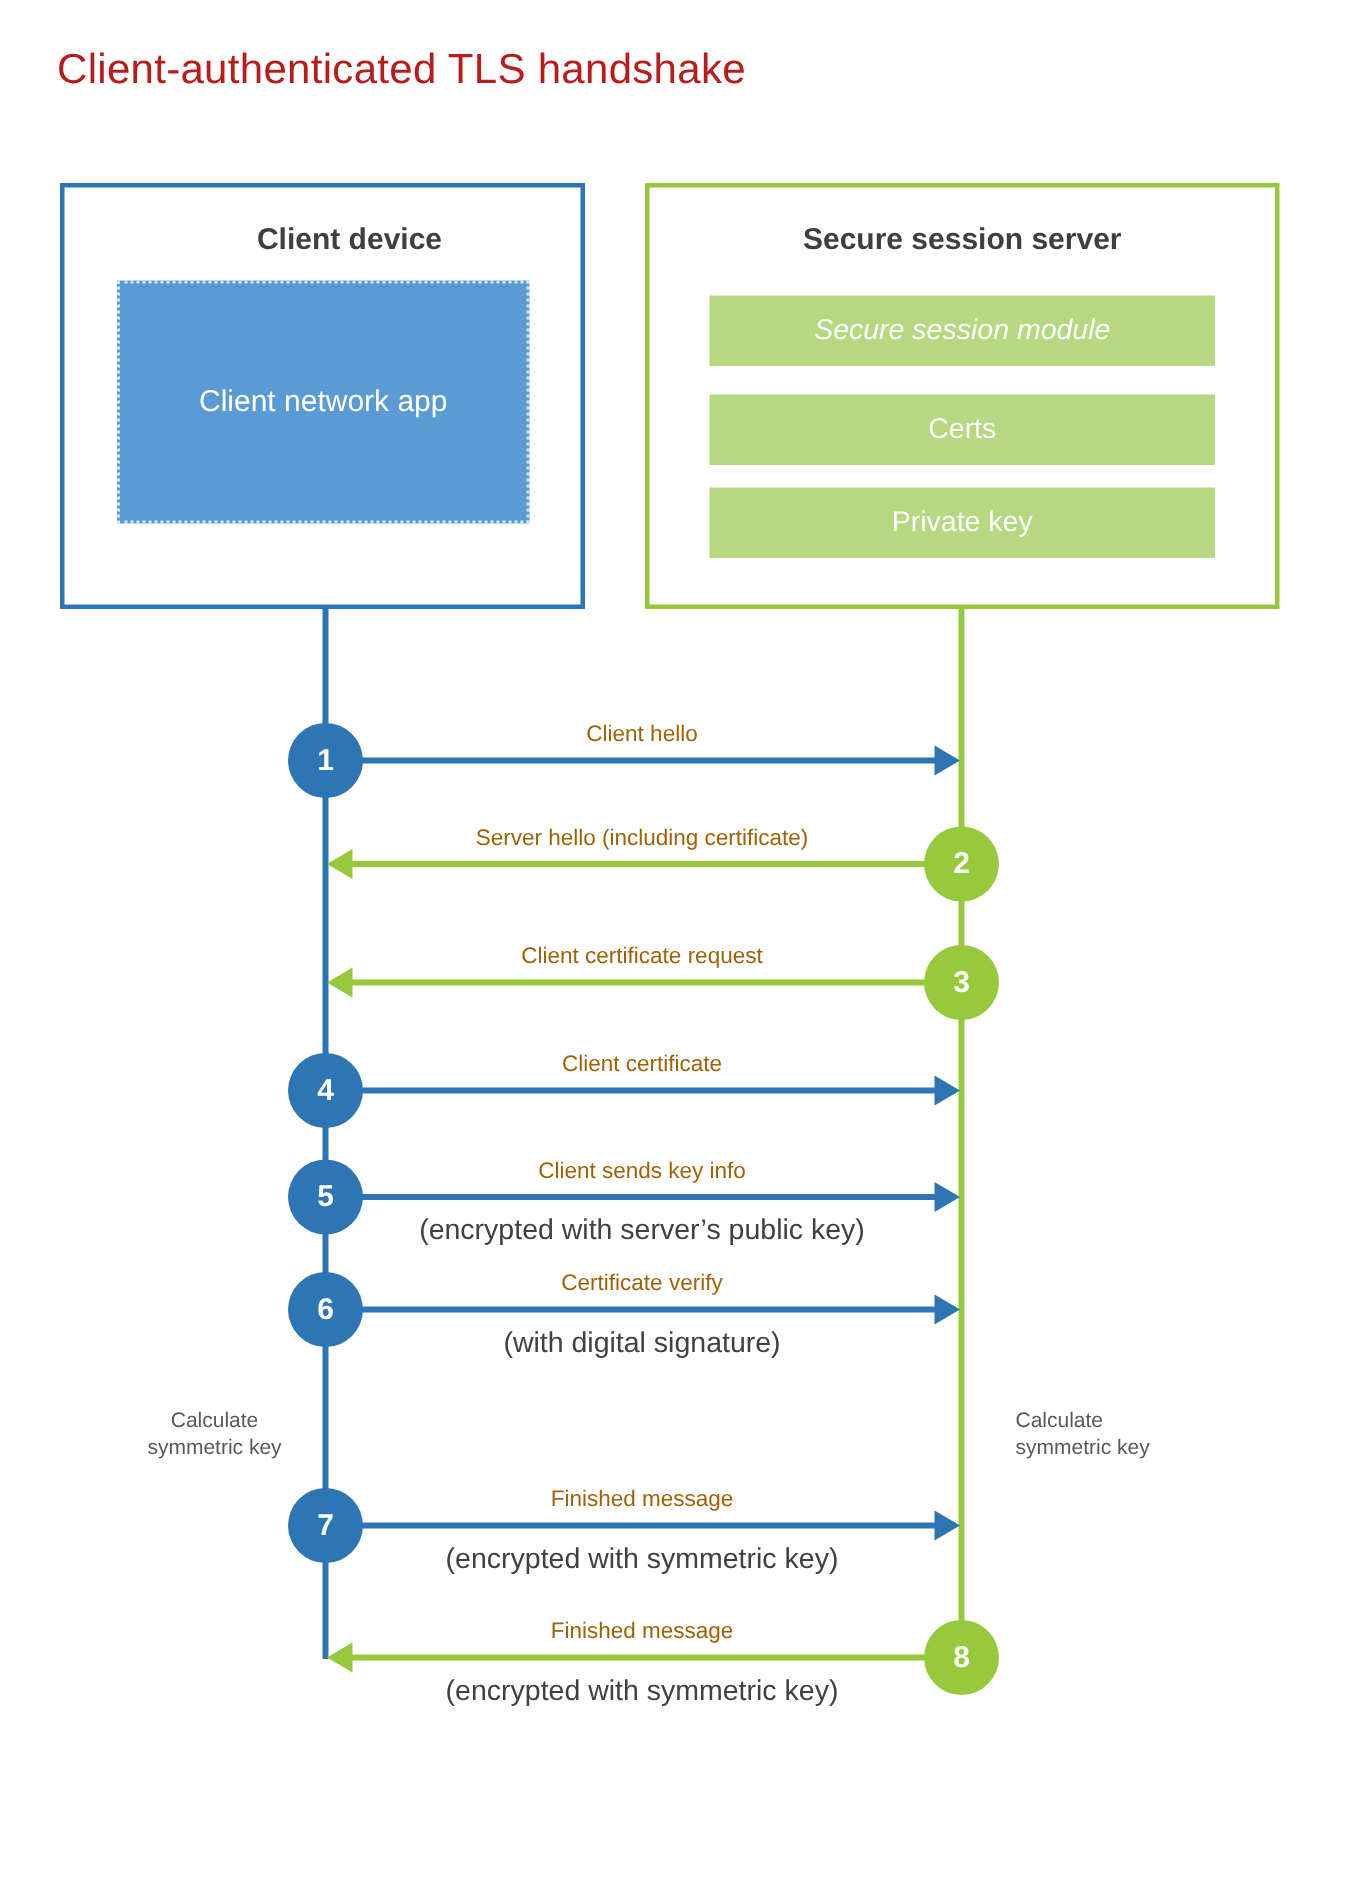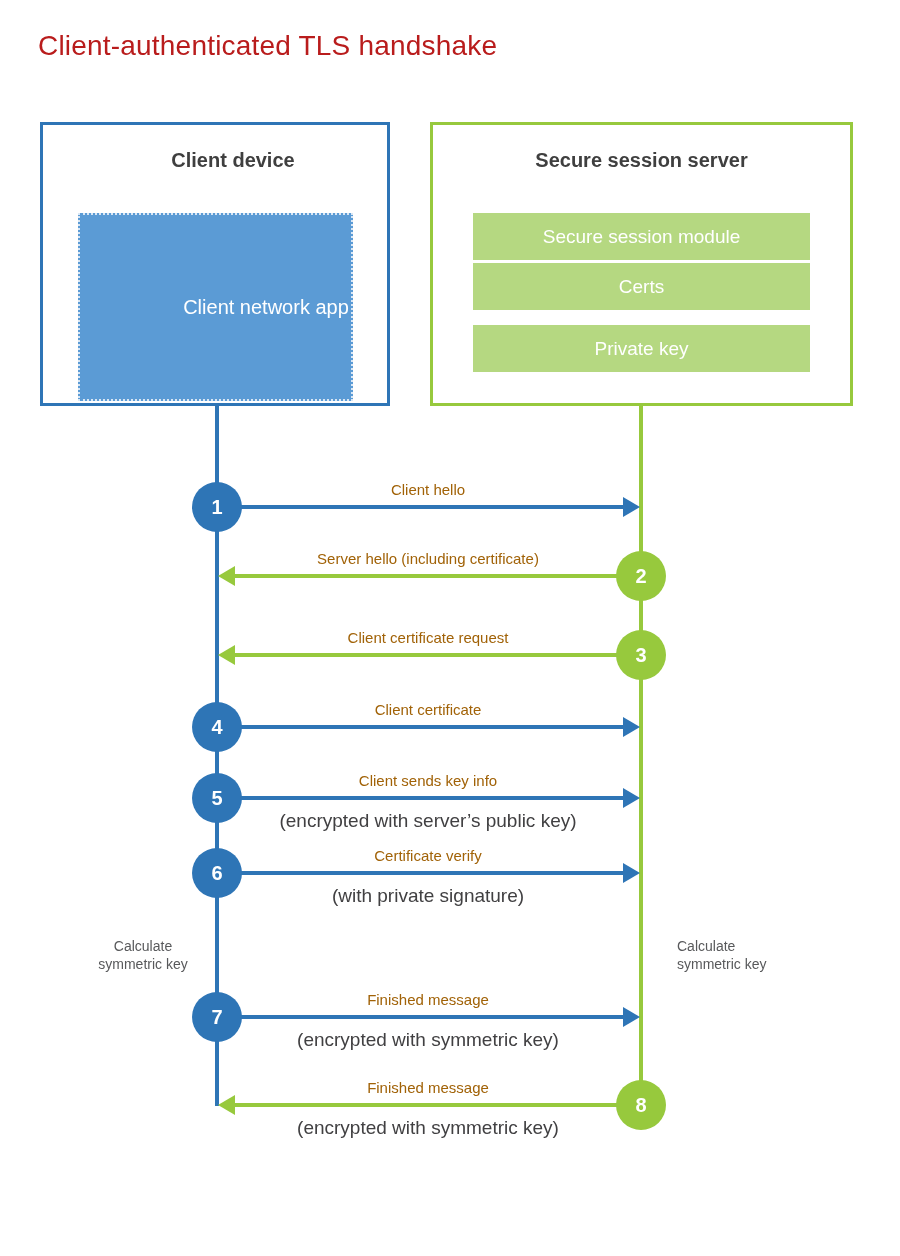--- a/index.html
+++ b/index.html
@@ -7,27 +7,27 @@
   .stage{position:relative;width:900px;height:1256px;background:#fff;overflow:hidden;}
 
   .page-title{position:absolute;left:38px;top:30px;font-size:28px;font-weight:400;color:#b91c1c;letter-spacing:.2px;}
 
   
   .actor-box{position:absolute;top:122px;height:284px;background:#fff;box-sizing:border-box;}
   .client-box{left:40px;width:350px;border:3px solid var(--blue);padding-left:36px;}
   .server-box{left:430px;width:423px;border:3px solid var(--green);}
   .actor-title{margin-top:24px;text-align:center;font-size:20px;font-weight:700;color:#3F3F3F;}
 
-  .client-module{position:absolute;left:35px;top:88px;width:275px;height:188px;background:var(--blue-light);
-    border:2px dotted #d9e7f5;box-sizing:border-box;display:flex;align-items:center;justify-content:flex-end;}
+  .client-module{position:absolute;left:35px;top:62px;width:275px;height:162px;background:var(--blue-light);
+    border:2px dotted #d9e7f5;box-sizing:border-box;display:flex;align-items:center;justify-content:center;}
   .client-module span{display:block;width:170px;text-align:center;color:#fff;font-size:20px;line-height:1.5;}
 
   .server-module{position:absolute;left:40px;width:337px;height:47px;background:var(--green-light);
     color:#fff;font-size:19px;text-align:center;line-height:47px;}
-  .server-module.m0{top:88px;}
+  .server-module.m0{top:72px;font-style:italic;}
   .server-module.m1{top:138px;}
   .server-module.m2{top:200px;}
 
   
   .lifeline{position:absolute;width:4px;top:405px;}
   .lifeline.client{left:215px;height:701px;background:var(--blue);}
   .lifeline.server{left:639px;height:724px;background:var(--green);}
 
   
   .msg-row{position:absolute;left:0;width:900px;height:0;}
@@ -117,21 +117,21 @@
     <div class="arrowhead"></div>
     <div class="msg-sublabel">(encrypted with server’s public key)</div>
     <div class="step-circle">
       <span>5</span>
     </div>
   </div>
       <div class="msg-row from-client" style="top: 873px;">
     <div class="msg-label">Certificate verify</div>
     <div class="arrow-line"></div>
     <div class="arrowhead"></div>
-    <div class="msg-sublabel">(with private signature)</div>
+    <div class="msg-sublabel">(with digital signature)</div>
     <div class="step-circle">
       <span>6</span>
     </div>
   </div>
       <div class="msg-row from-client" style="top: 1017px;">
     <div class="msg-label">Finished message</div>
     <div class="arrow-line"></div>
     <div class="arrowhead"></div>
     <div class="msg-sublabel">(encrypted with symmetric key)</div>
     <div class="step-circle">

